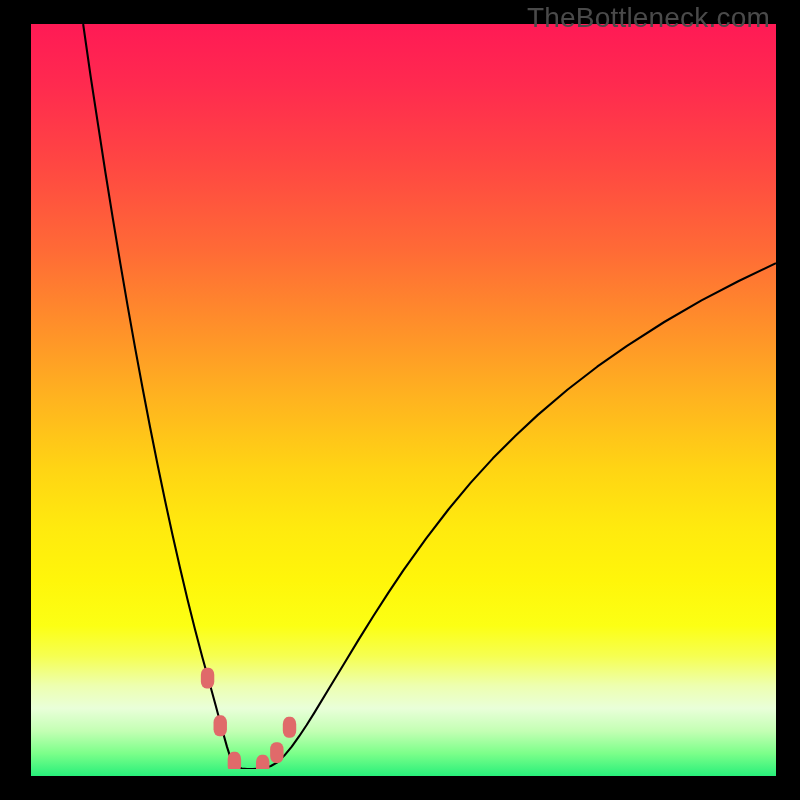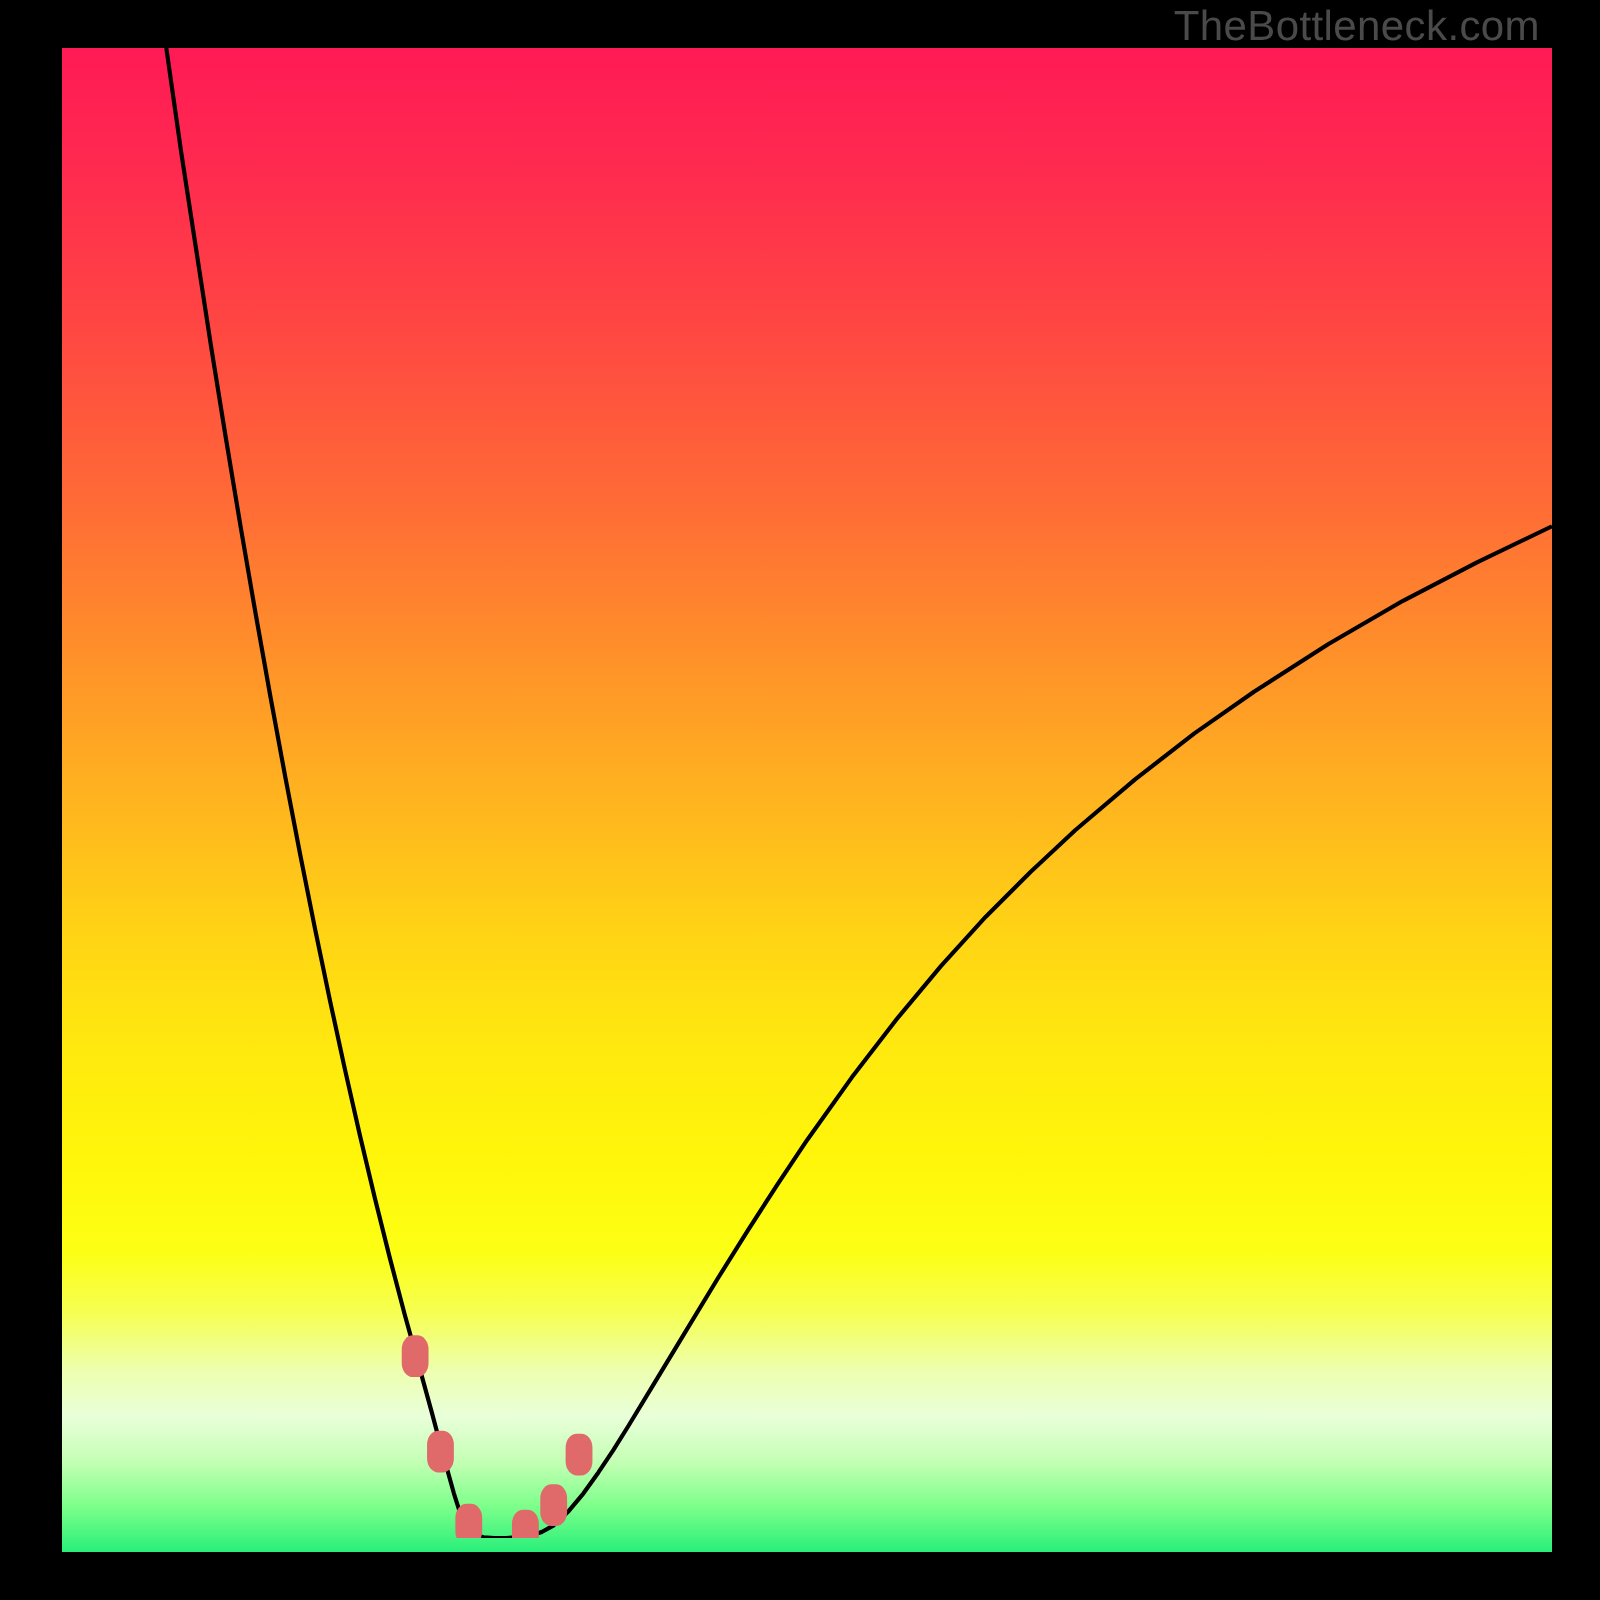--- a/index.html
+++ b/index.html
@@ -2,21 +2,21 @@
 <html><head>
 <meta charset="utf-8">
 <style>
   * { margin: 0; padding: 0; box-sizing: border-box; }
   html, body { width: 800px; height: 800px; overflow: hidden; }
   body { background: #000; position: relative; font-family: Arial, Helvetica, sans-serif; }
   .watermark {
     position: absolute;
     top: 2px;
     right: 30px;
-    font-size: 21px;
+    font-size: 28px;
     font-weight: 500;
     color: #4a4a4a;
     letter-spacing: 0.2px;
     z-index: 10;
   }
   .plot-wrap {
     position: absolute;
     left: 31px;
     top: 24px;
     width: 745px;

